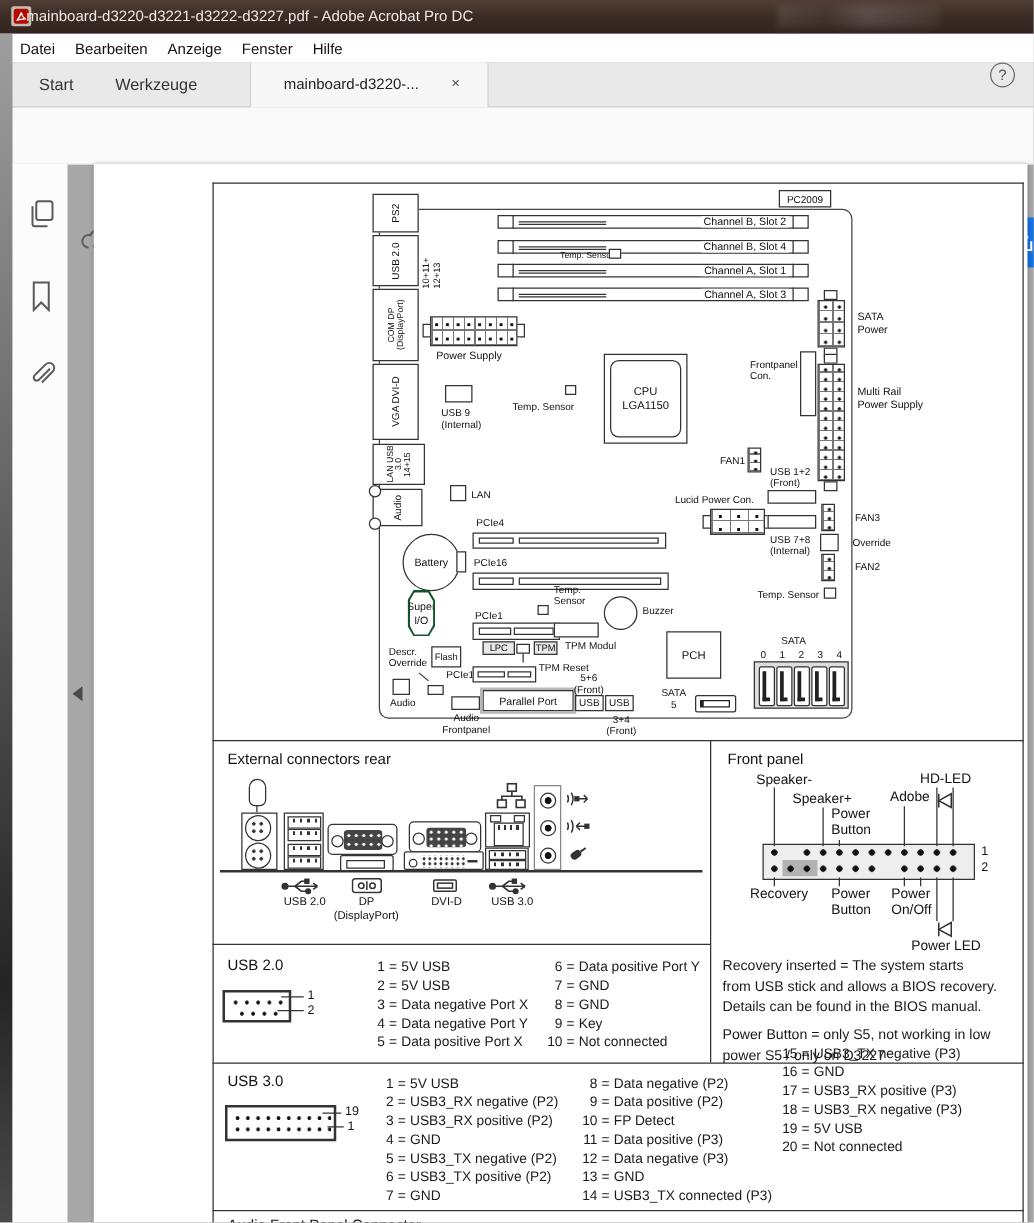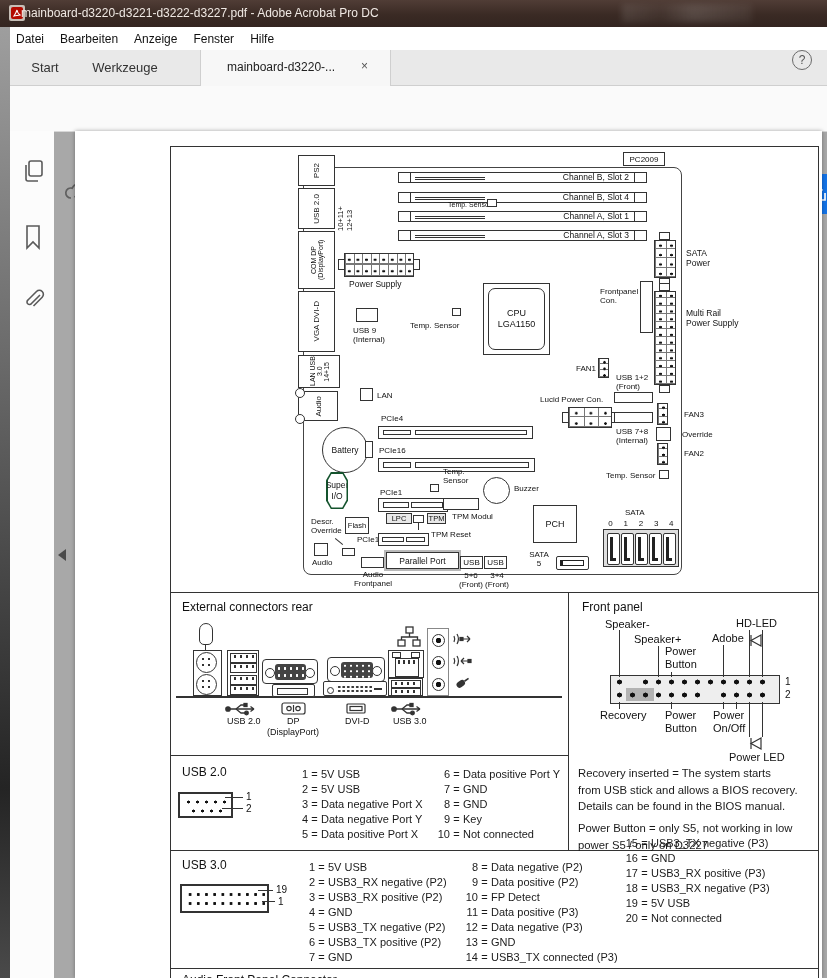--- a/index.html
+++ b/index.html
@@ -358,21 +358,21 @@
 Frontpanel</span>
 <div class="bx ctr f85" style="left:386px;top:552px;width:73px;height:17px;outline:2px solid #b9b9b9">
     <span>Parallel Port</span>
   </div>
 <div class="bx ctr f8" style="left:460px;top:556px;width:23px;height:13px">
     <span>USB</span>
   </div>
 <div class="bx ctr f8" style="left:484px;top:556px;width:23px;height:13px">
     <span>USB</span>
   </div>
-<span class="lbl f8" style="left:456px;top:571px;width:30px;text-align:center">5+6
+<span class="lbl f8" style="left:456px;top:538px;width:30px;text-align:center">5+6
 (Front)</span>
 <span class="lbl f8" style="left:482px;top:571px;width:30px;text-align:center">3+4
 (Front)</span>
 
 <span class="lbl f8" style="left:528px;top:550px;width:22px;text-align:center">SATA
 5</span>
 <div class="bx" style="left:556px;top:556px;width:33px;height:14px;border-radius:2px">
     <span class="abs" style="left:3px;top:3px;right:4px;bottom:3px;border:1px solid #222;border-left:3px solid #222"></span>
   </div>
 <div class="bx ctr f9" style="left:533px;top:505px;width:44px;height:38px">

